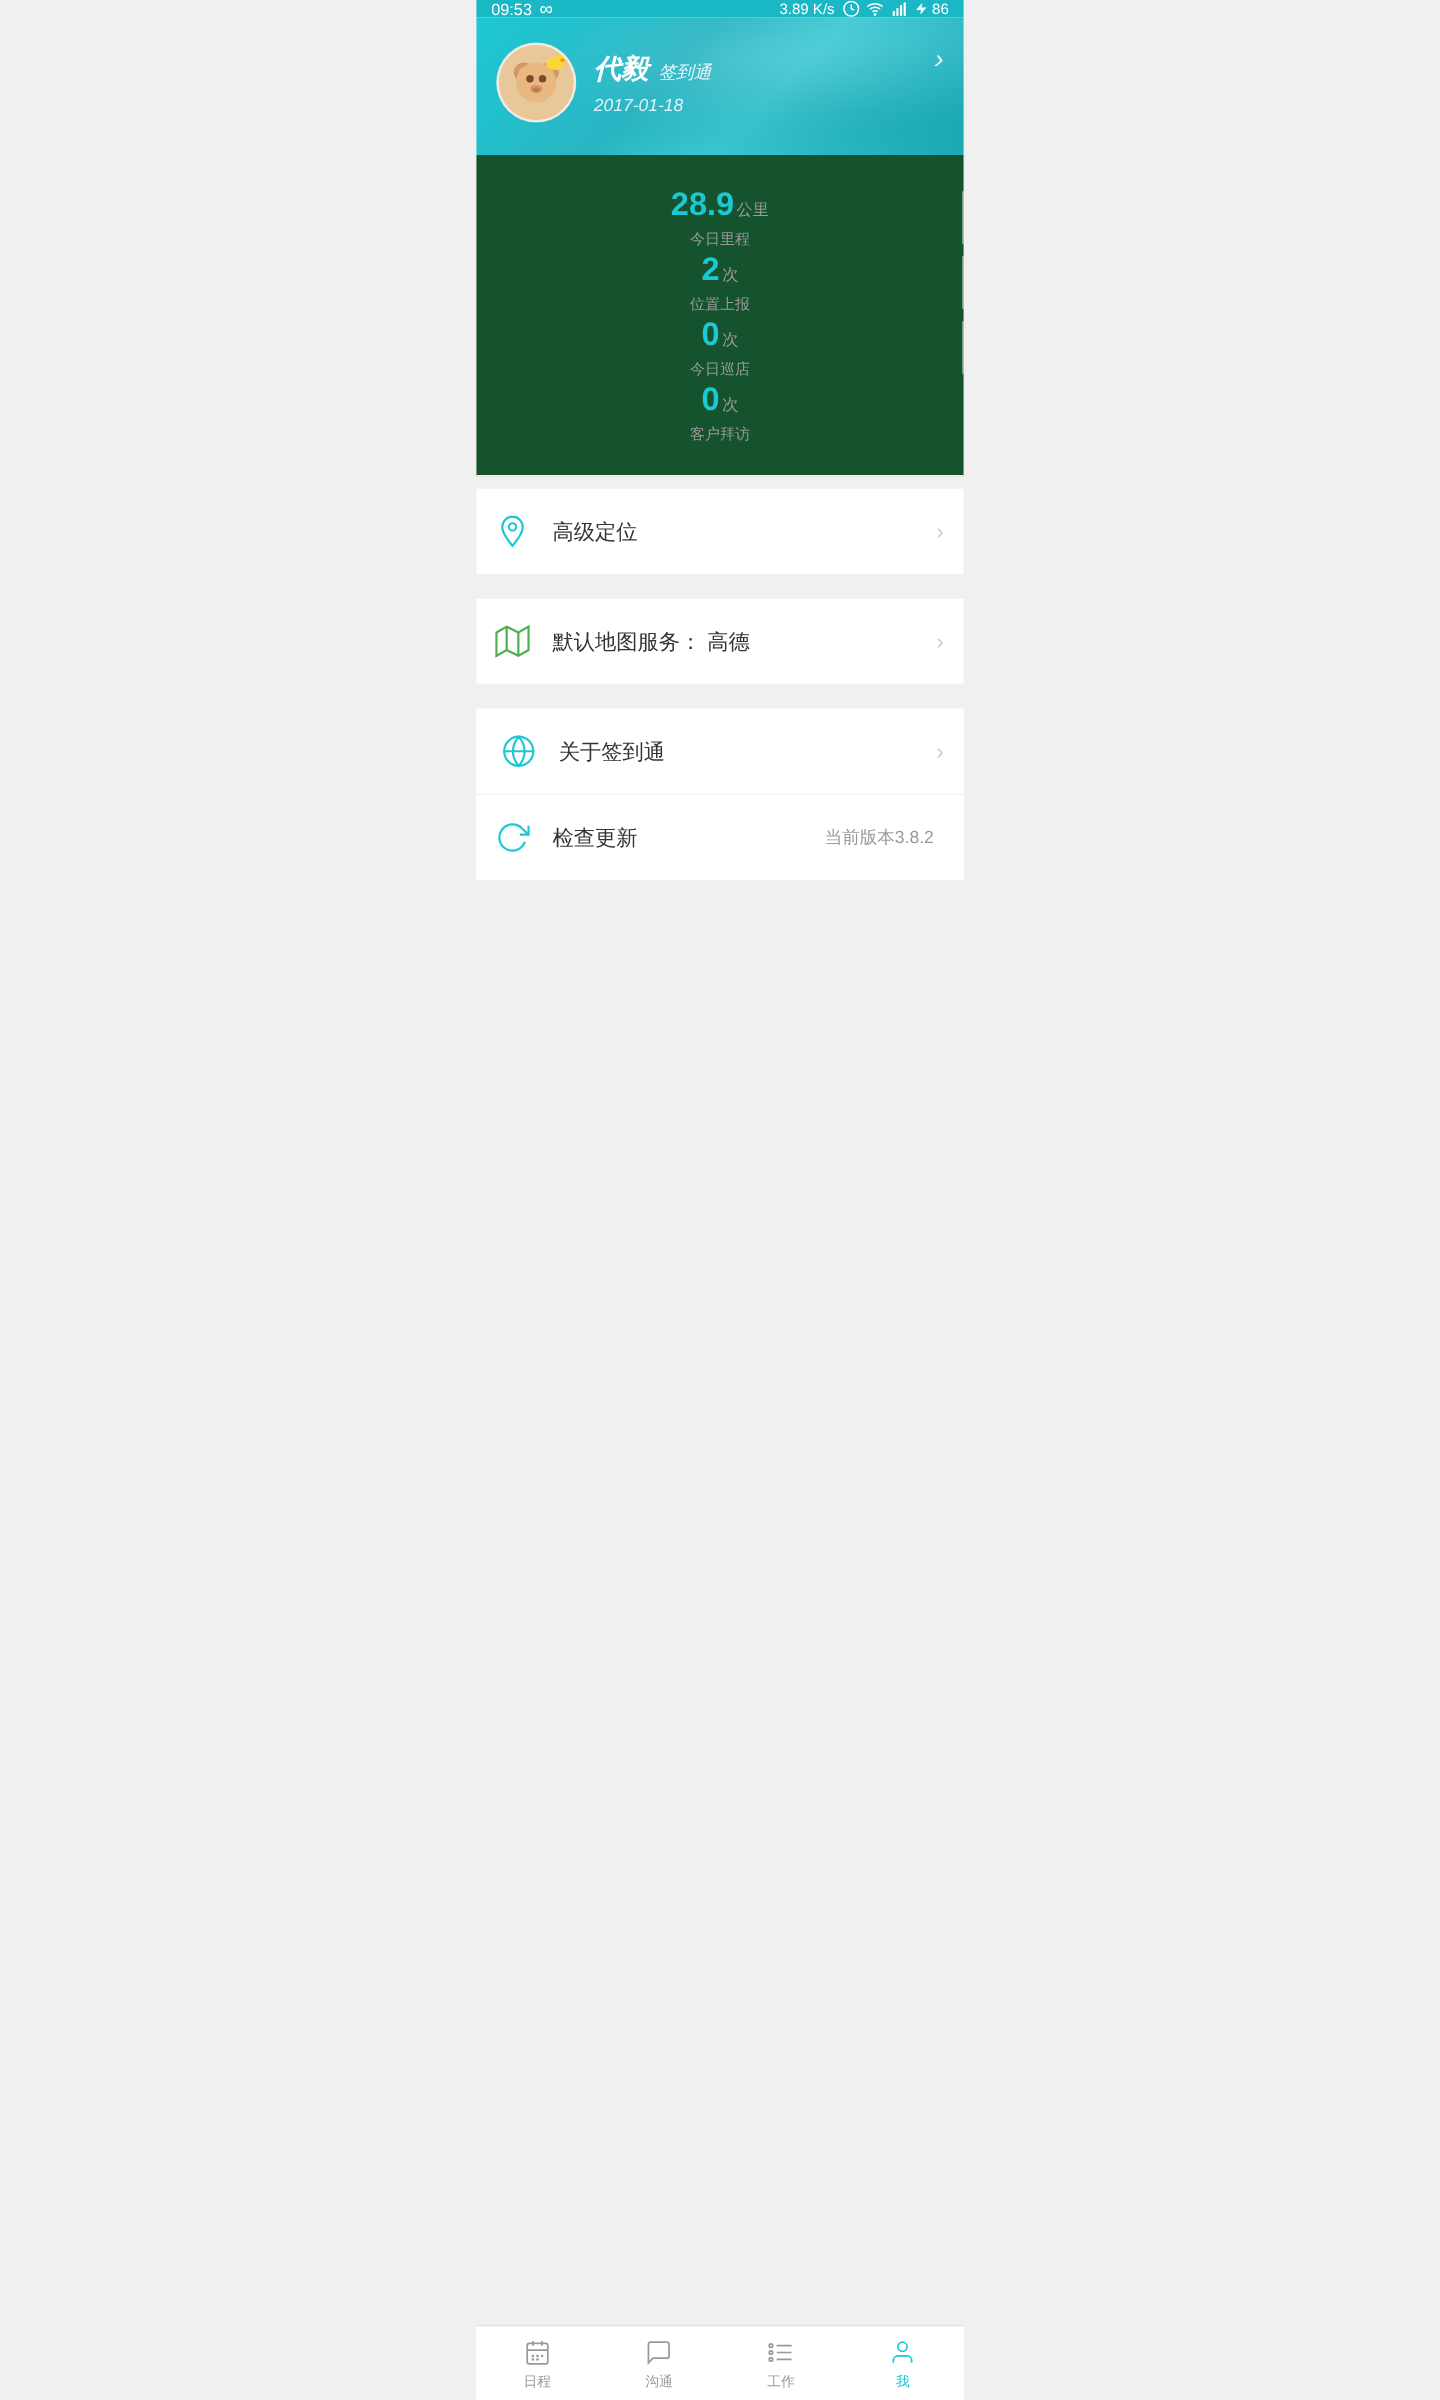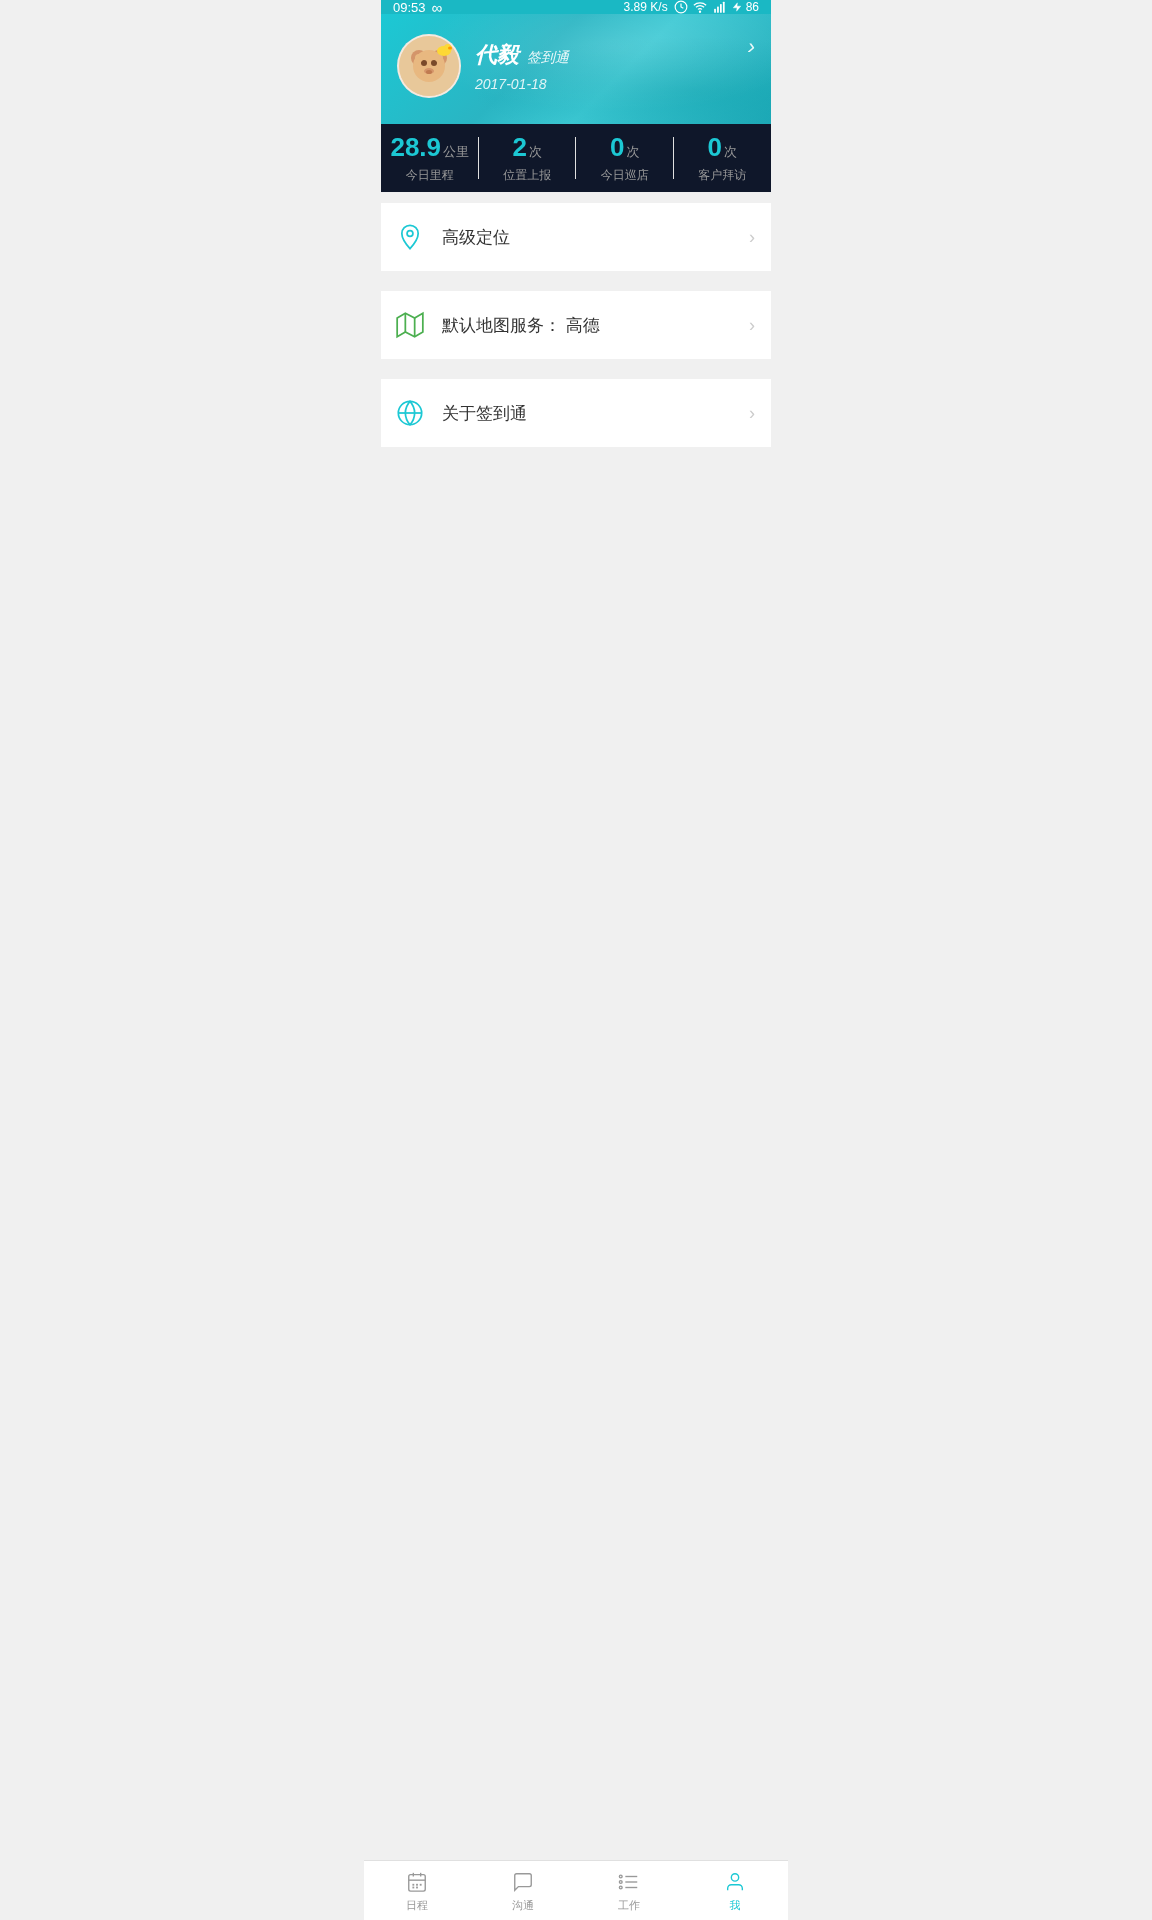--- a/index.html
+++ b/index.html
@@ -113,24 +113,25 @@
     }
     .chevron-right {
       color: white;
       font-size: 22px;
       z-index: 1;
       opacity: 0.9;
     }
 
     
     .stats-section {
-      background: #0f172a;
-      display: flex;
-      padding: 8px 0;
+      background: #14532d;
+      display: flex;
+      padding: 24px 0;
       border-bottom: 1px solid #eee;
+      flex-direction: column;
     }
     .stat-item {
       flex: 1;
       text-align: center;
       position: relative;
     }
     .stat-item:not(:last-child)::after {
       content: '';
       position: absolute;
       right: 0;
@@ -274,21 +275,21 @@
       right: 2px;
       box-shadow: 0 1px 3px rgba(0,0,0,0.3);
     }
 
     
     .bottom-nav {
       position: fixed;
       bottom: 0;
       left: 50%;
       transform: translateX(-50%);
-      width: 424px;
+      width: 390px;
       background: white;
       border-top: 1px solid #e0e0e0;
       display: flex;
       height: 60px;
     }
     .nav-item {
       flex: 1;
       display: flex;
       flex-direction: column;
       align-items: center;
@@ -469,20 +470,30 @@
     <div class="menu-item">
       <div class="menu-icon">
         <svg width="28" height="28" viewBox="0 0 24 24" fill="none">
           <circle cx="12" cy="12" r="10" stroke="#1cc8d4" stroke-width="1.5"></circle>
           <line x1="2" y1="12" x2="22" y2="12" stroke="#1cc8d4" stroke-width="1.5"></line>
           <path d="M12 2a15.3 15.3 0 0 1 4 10 15.3 15.3 0 0 1-4 10 15.3 15.3 0 0 1-4-10 15.3 15.3 0 0 1 4-10z" stroke="#1cc8d4" stroke-width="1.5" fill="none"></path>
         </svg>
       </div>
       <span class="menu-text">关于签到通</span>
       <span class="menu-chevron">›</span>
+    </div>
+    <div class="menu-item">
+      <div class="menu-icon">
+        <svg width="28" height="28" viewBox="0 0 24 24" fill="none">
+          <polyline points="23,4 23,10 17,10" stroke="#1cc8d4" stroke-width="1.5" fill="none"></polyline>
+          <path d="M20.49 15a9 9 0 1 1-2.12-9.36L23 10" stroke="#1cc8d4" stroke-width="1.5" fill="none"></path>
+        </svg>
+      </div>
+      <span class="menu-text">检查更新</span>
+      <span class="menu-value">当前版本3.8.2</span>
     </div>
   </div>
 
 </div>
 
 <div class="bottom-nav">
   <div class="nav-item">
     <div class="nav-icon">
       <svg width="24" height="22" viewBox="0 0 24 24" fill="none" stroke="#999" stroke-width="1.5">
         <rect x="3" y="4" width="18" height="18" rx="2"></rect>

